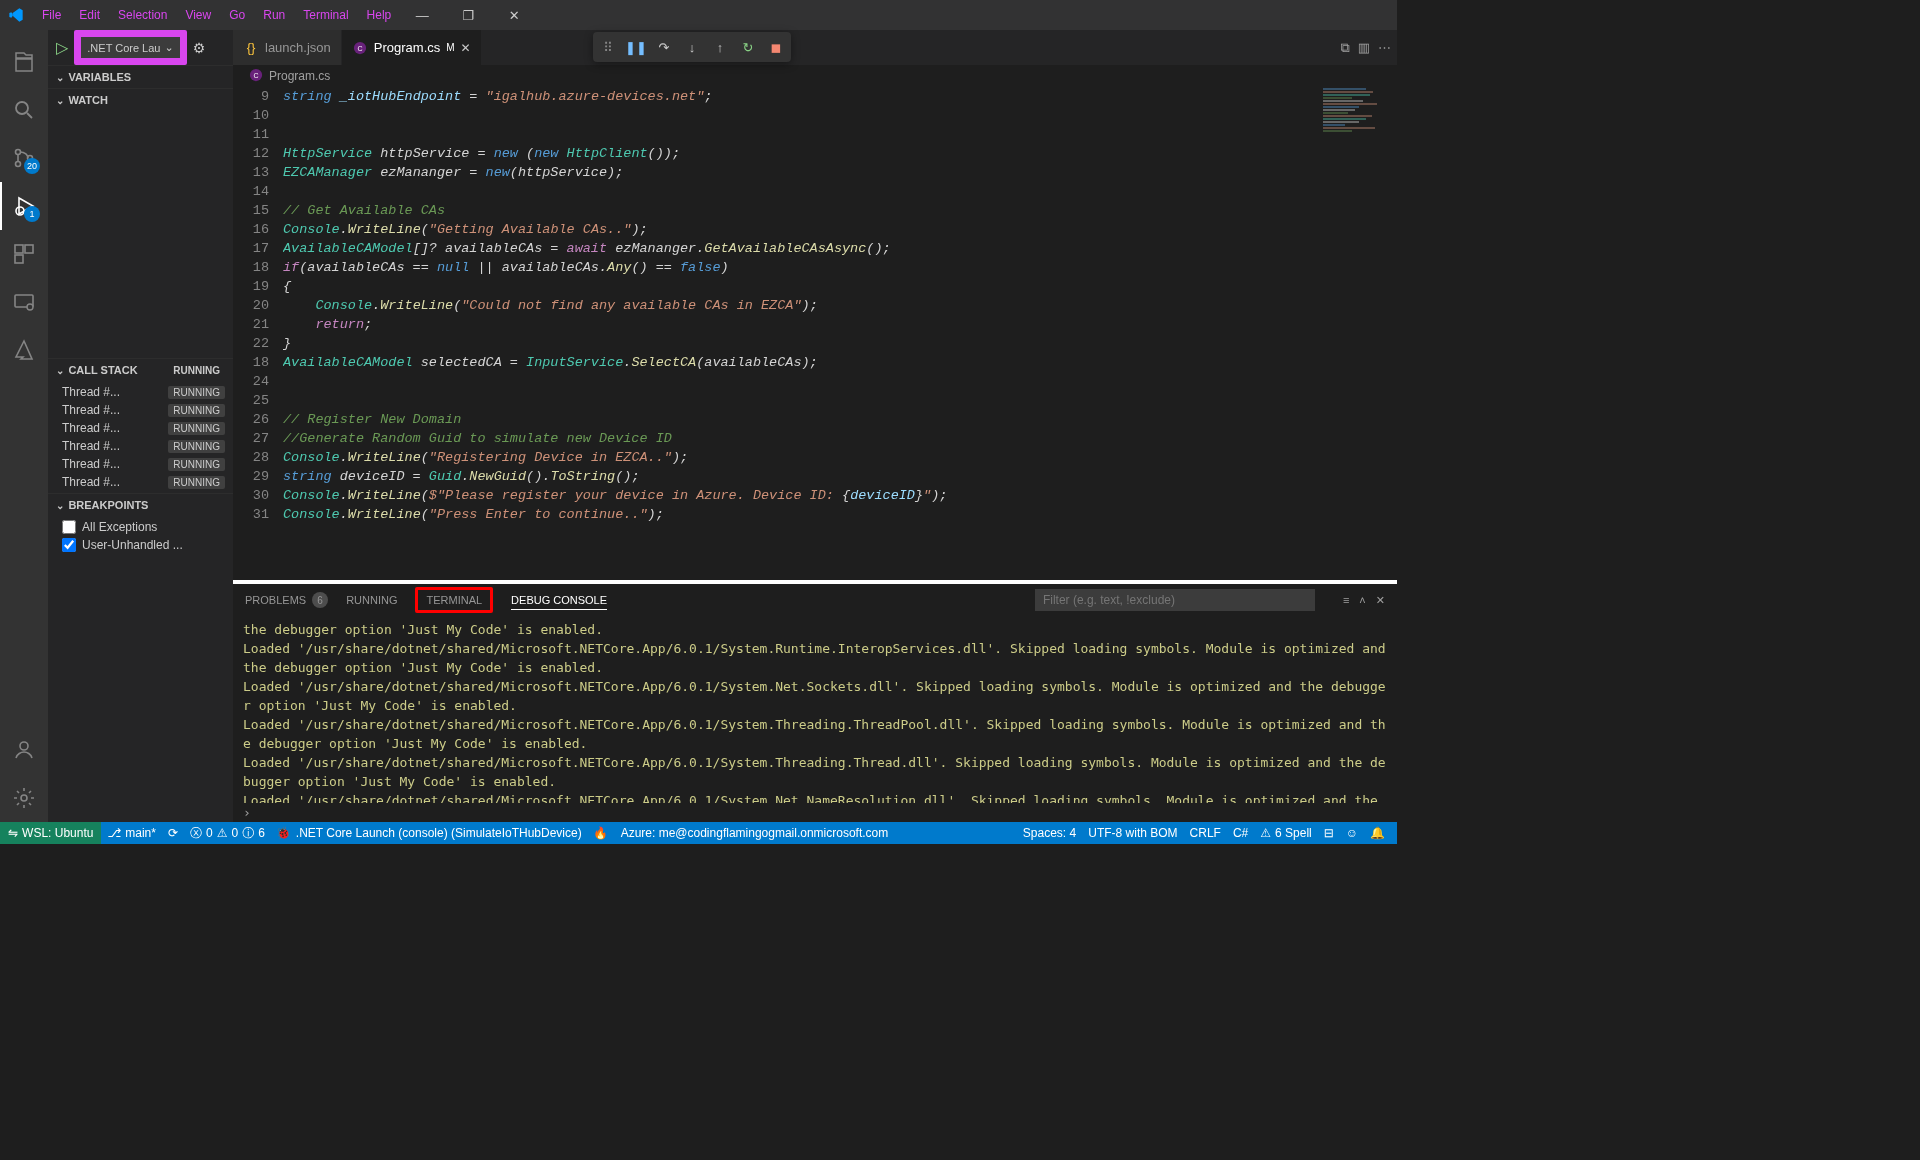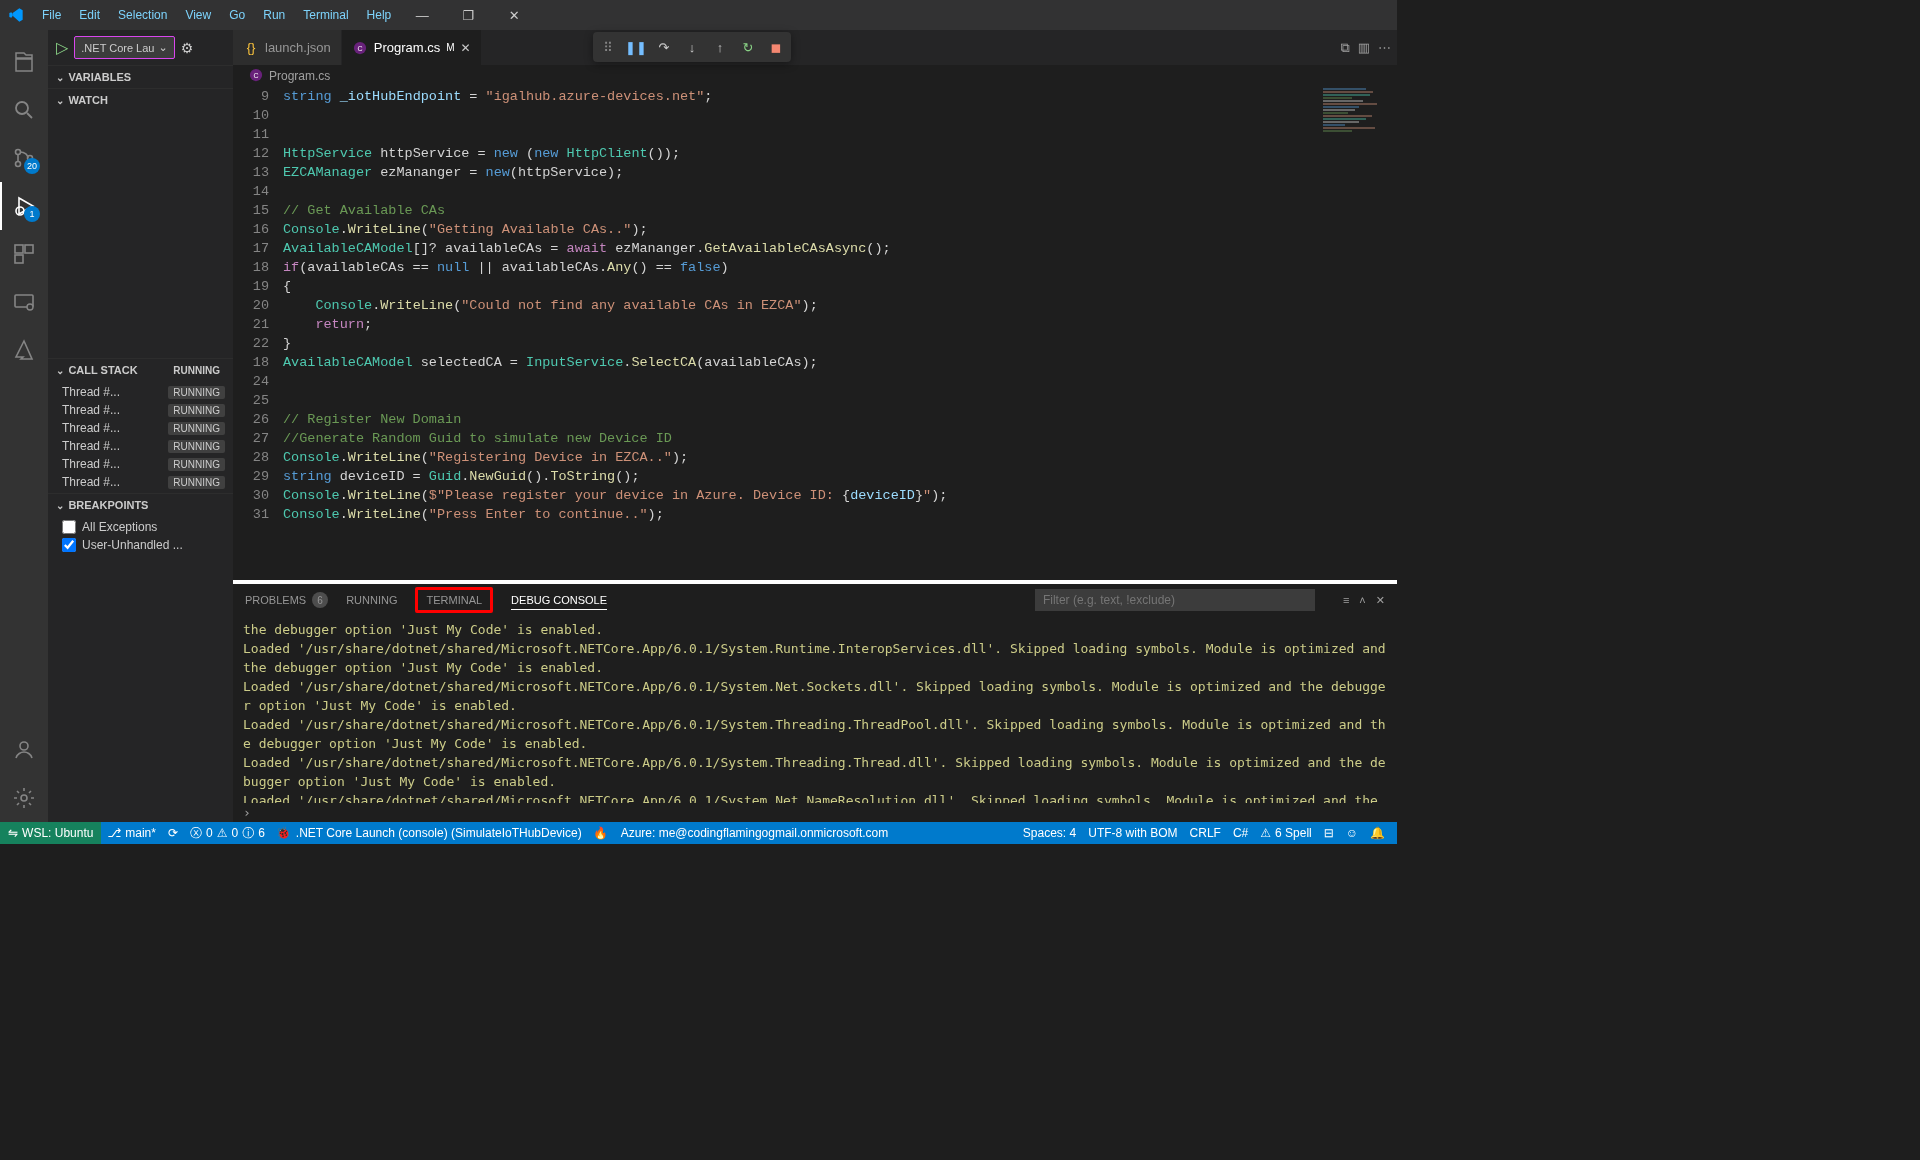--- a/index.html
+++ b/index.html
@@ -23,21 +23,21 @@
 .titlebar .logo {
   width: 16px;
   height: 16px;
   margin-right: 10px;
 }
 .titlebar .logo svg { width: 16px; height: 16px; }
 .menu { display: flex; gap: 2px; }
 .menu-item {
   padding: 4px 8px;
   font-size: 12px;
-  color: #7dd3fc;
+  color: #d946ef;
   cursor: pointer;
 }
 .title-center {
   flex: 1;
   text-align: center;
   font-size: 12px;
   color: #cccccc;
 }
 .window-controls {
   display: flex;
@@ -108,21 +108,21 @@
   align-items: center;
   padding: 0 8px;
   gap: 6px;
 }
 .debug-start {
   color: #89d185;
   font-size: 16px;
 }
 .debug-config {
   background: #3c3c3c;
-  border: 1px solid #d946ef;
+  border: 7px solid #d946ef;
   color: #cccccc;
   font-size: 11px;
   padding: 4px 6px;
   border-radius: 2px;
   display: flex;
   align-items: center;
   gap: 4px;
 }
 .gear { color: #cccccc; font-size: 14px; }
 .panel-section {
@@ -254,20 +254,21 @@
   color: #858585;
   padding-right: 14px;
   user-select: none;
 }
 .gutter .ln { height: 19px; }
 .code {
   flex: 1;
   color: #d4d4d4;
   white-space: pre;
   overflow-x: hidden;
+  font-style: italic;
 }
 .code .row { height: 19px; }
 .minimap {
   width: 80px;
   background: #1e1e1e;
   position: relative;
 }
 
 .kw { color: #569cd6; }
 .str { color: #ce9178; }

